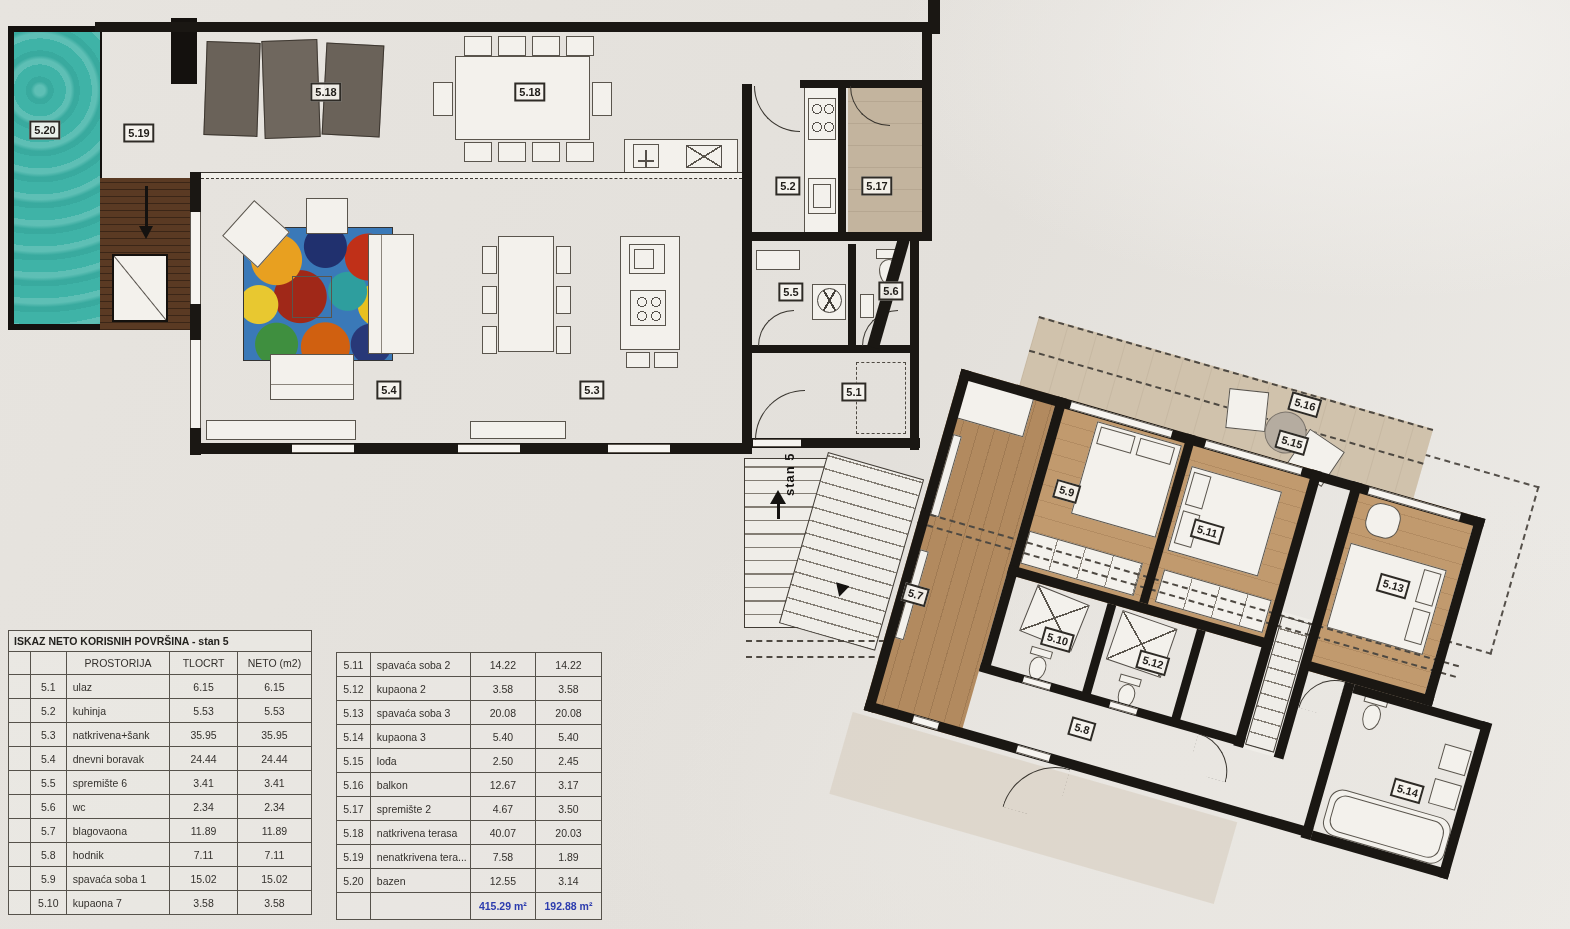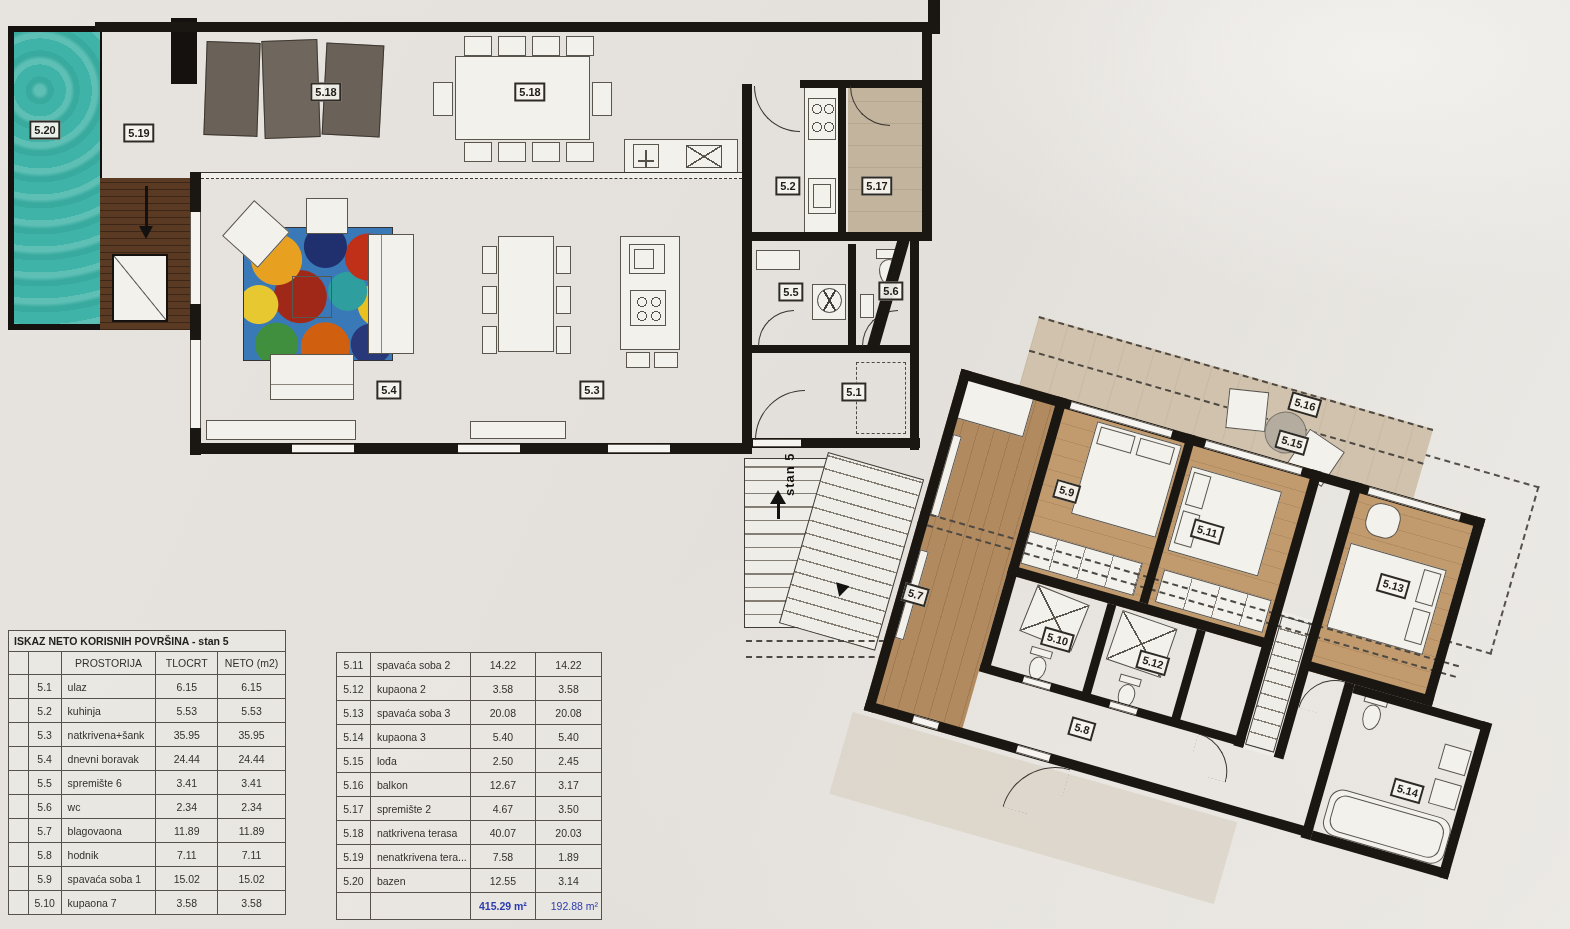--- a/index.html
+++ b/index.html
@@ -324,21 +324,21 @@
       <div class="room-label" style="left: 225px; top: 194px;">5.9</div>
       <div class="room-label" style="left: 371px; top: 194px;">5.11</div>
       <div class="room-label" style="left: 565px; top: 195px;">5.13</div>
       <div class="room-label" style="left: 257px; top: 339px;">5.10</div>
       <div class="room-label" style="left: 355px; top: 335px;">5.12</div>
       <div class="room-label" style="left: 305px; top: 418px;">5.8</div>
       <div class="room-label" style="left: 635px; top: 388px;">5.14</div>
       <div class="room-label" style="left: 108px; top: 335px;">5.7</div>
     </div>
 
-  <table class="area" id="table-left" style="left:8px;top:630px;width:278px;">
+  <table class="area" id="table-left" style="left:8px;top:630px;width:304px;">
     <colgroup>
         <col style="width:20px">
         <col style="width:33px">
         <col style="width:95px">
         <col style="width:62px">
         <col style="width:68px">
       </colgroup>
     <thead>
       <tr class="title">
           <th colspan="5">ISKAZ NETO KORISNIH POVRŠINA - stan 5</th>
@@ -492,17 +492,17 @@
           <td class="nm">bazen</td>
           <td>12.55</td>
           <td>3.14</td>
         </tr>
       </tbody>
     <tfoot>
       <tr id="totals-row">
         <td></td>
         <td></td>
         <td style="color:#2c3cae;font-weight:bold;height:27px;">415.29 m²</td>
-        <td style="color:#2c3cae;font-weight:normal;text-align:right;">192.88 m²</td>
+        <td style="color:#2c3cae;font-weight:bold;">192.88 m²</td>
       </tr>
     </tfoot>
   </table>
 </div>
 
 </body></html>

